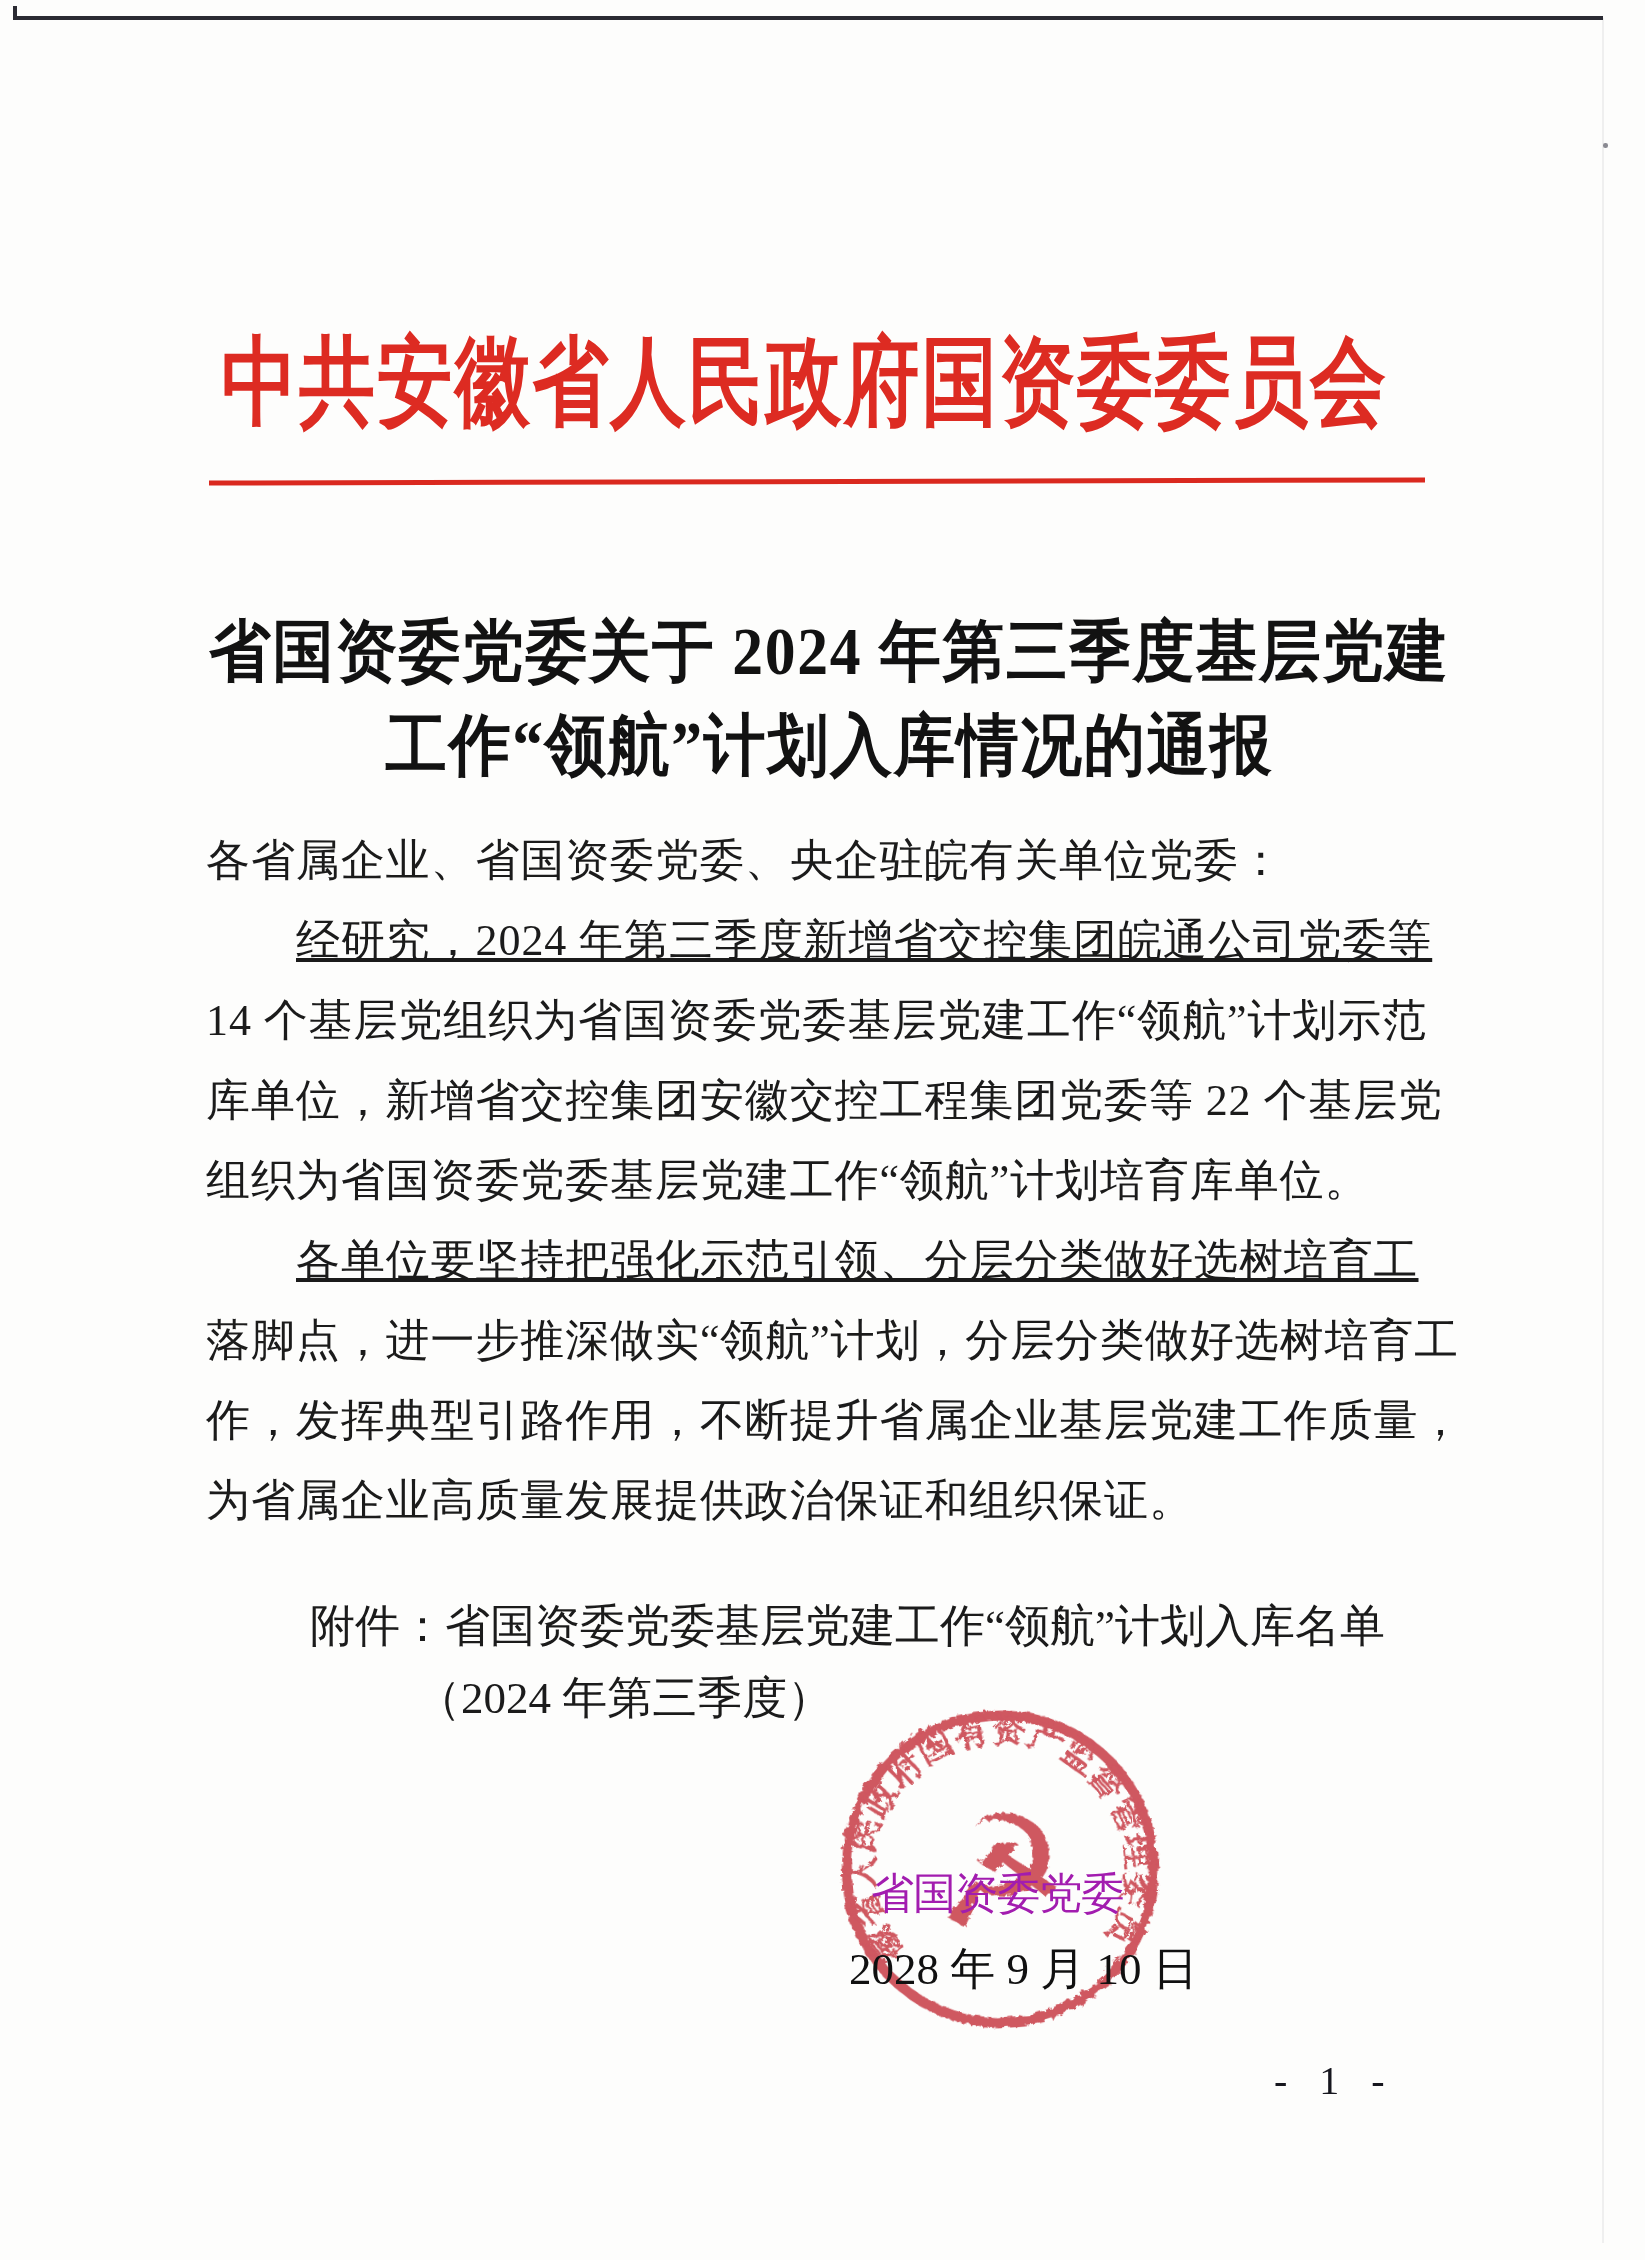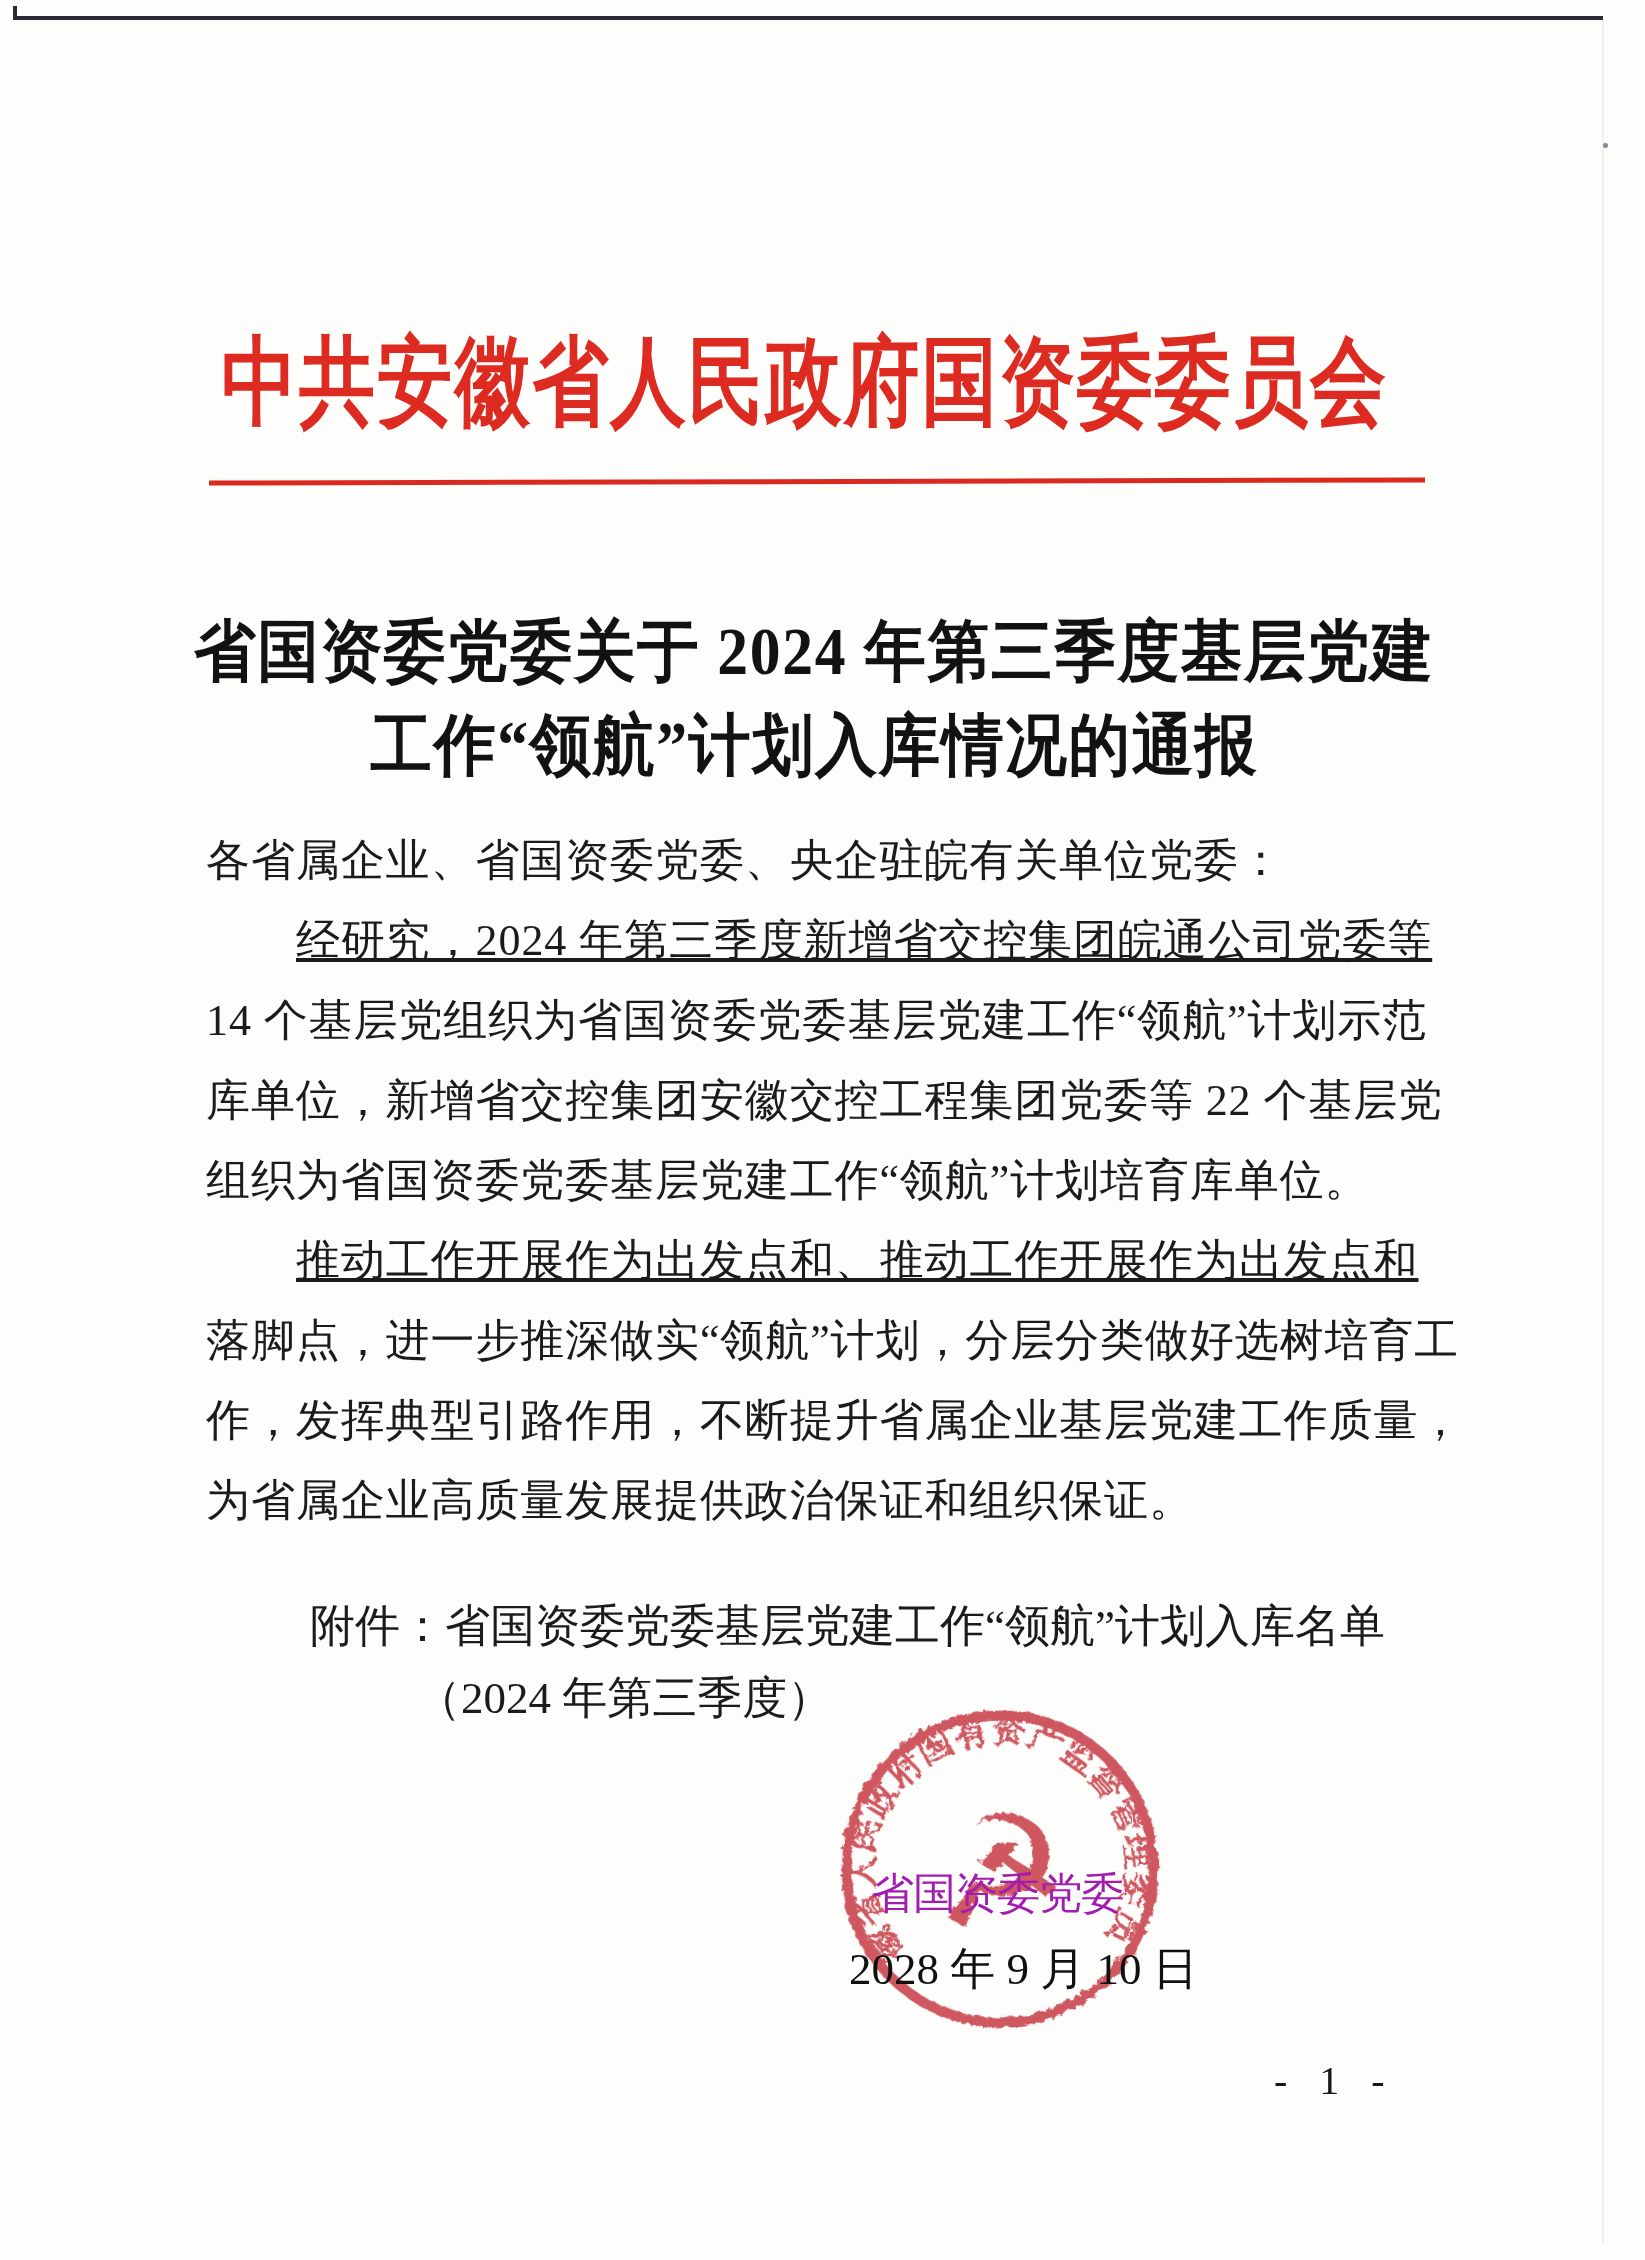--- a/index.html
+++ b/index.html
@@ -26,21 +26,21 @@
     text-align:center; font-weight:bold;
     font-size:97px; line-height:114px;
     color:#dd2b22;
   }
   .letterhead .inner { display:inline-block; transform:scaleX(0.78); transform-origin:50% 50%; white-space:nowrap; letter-spacing:2.7px; }
 
   .red-rule { position:absolute; top:479px; left:209px; width:1216px; height:5.4px; background:#da291f; transform:rotate(-0.15deg); }
 
   
   .doc-title {
-    position:absolute; top:604px; left:0; width:1628px;
+    position:absolute; top:604px; left:15px; width:1628px;
     text-align:center; font-weight:bold; color:#121212;
     font-size:67px; line-height:94px;
   }
   .doc-title .inner { display:inline-block; transform:scaleX(0.92); transform-origin:50% 50%; white-space:nowrap; letter-spacing:1.8px; }
 
   
   .body-text { position:absolute; top:821px; left:206px; width:1187px; font-size:44px; line-height:80px; letter-spacing:0.9px; color:#1b1b1b; }
   .b-line { white-space:nowrap; }
   .b-line.ind { padding-left:90px;text-decoration:underline; }
 
@@ -77,21 +77,21 @@
     <div><span class="inner">省国资委党委关于 2024 年第三季度基层党建</span></div>
     <div><span class="inner">工作“领航”计划入库情况的通报</span></div>
   </div>
 
   <div class="body-text">
     <div class="b-line">各省属企业、省国资委党委、央企驻皖有关单位党委：</div>
     <div class="b-line ind">经研究，2024 年第三季度新增省交控集团皖通公司党委等</div>
     <div class="b-line">14 个基层党组织为省国资委党委基层党建工作“领航”计划示范</div>
     <div class="b-line">库单位，新增省交控集团安徽交控工程集团党委等 22 个基层党</div>
     <div class="b-line">组织为省国资委党委基层党建工作“领航”计划培育库单位。</div>
-    <div class="b-line ind">推动工作开展作为出发点和、推动工作开展作为出发点和</div>
+    <div class="b-line ind">各单位要坚持把强化示范引领、分层分类做好选树培育工</div>
     <div class="b-line">落脚点，进一步推深做实“领航”计划，分层分类做好选树培育工</div>
     <div class="b-line">作，发挥典型引路作用，不断提升省属企业基层党建工作质量，</div>
     <div class="b-line">为省属企业高质量发展提供政治保证和组织保证。</div>
   </div>
 
   <div class="attachment">
     <div class="att-line1">附件：省国资委党委基层党建工作“领航”计划入库名单</div>
     <div class="att-line2">（2024 年第三季度）</div>
   </div>
 

